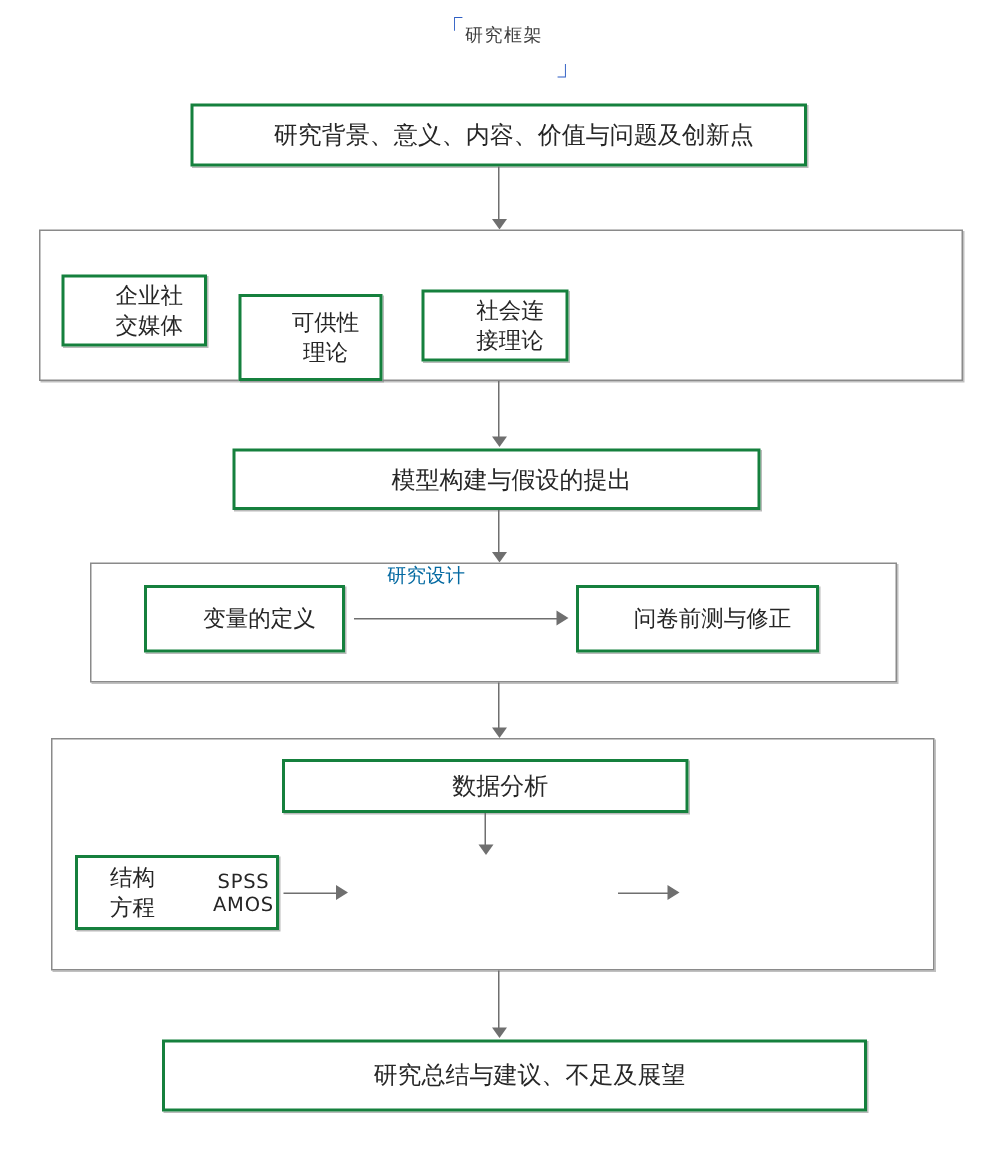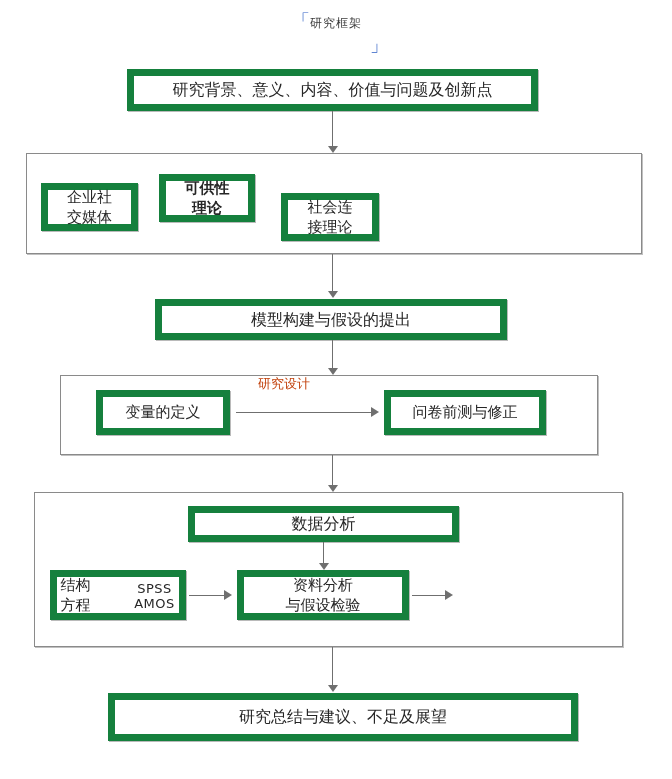--- a/index.html
+++ b/index.html
@@ -46,28 +46,29 @@
     color: #2f5fc4;
     line-height: 1;
   }
   .bracket.open  { left: -2px;  top: 4px; }
   .bracket.close { right: -10px; top: 28px; }
 
   
   .box {
     position: absolute;
     box-sizing: border-box;
-    border: 7px solid #15803d;
+    border: 2px solid #15803d;
     background: #ffffff;
     display: flex;
     align-items: center;
     justify-content: center;
     text-align: center;
     color: #262626;
     box-shadow: 1px 1px 0 rgba(130,130,130,0.55);
+    padding-left: 20px;
   }
   .box .label {
     display: block;
     line-height: 1.35;
     white-space: pre-line;
   }
   .group {
     position: absolute;
     box-sizing: border-box;
     border: 1px solid #8a8a8a;
@@ -98,21 +99,21 @@
     position: absolute;
     width: 0;
     height: 0;
     border-top: 5px solid transparent;
     border-bottom: 5px solid transparent;
     border-left: 8px solid #6f6f6f;
   }
   .edge-label {
     position: absolute;
     font-size: 13px;
-    color: #c2410c;
+    color: #0369a1;
     white-space: nowrap;
   }
 
   
   .fs16 { font-size: 16px; }
   .fs15 { font-size: 15px; }
   .sub-latin {
     display: block;
     font-size: 13px;
     letter-spacing: 0.5px;
@@ -139,21 +140,21 @@
   <div class="vline" style="left:332px; top:111px; height:36px;"></div>
   <div class="arrow-down" style="left:328px; top:146px;"></div>
 
   <div class="group" style="left:26px; top:153px; width:616px; height:101px;">
   </div>
 
   <div class="box fs15" style="left:41px; top:183px; width:97px; height:48px;">
     <span class="label">企业社
 交媒体</span>
   </div>
-  <div class="box fs15" style="left:159px; top:174px; width:96px; height:48px;font-weight:bold;">
+  <div class="box fs15" style="left:159px; top:196px; width:96px; height:58px;">
     <span class="label">可供性
 理论</span>
   </div>
   <div class="box fs15" style="left:281px; top:183px; width:98px; height:48px;margin-top:10px;">
     <span class="label">社会连
 接理论</span>
   </div>
 
   <div class="vline" style="left:332px; top:254px; height:38px;"></div>
   <div class="arrow-down" style="left:328px; top:291px;"></div>
@@ -193,24 +194,20 @@
   <div class="arrow-down" style="left:319px; top:563px;"></div>
 
   <div class="box" style="left:50px; top:570px; width:136px; height:50px; flex-direction:row;gap:36px;">
     <span class="label fs15">结构方程</span>
     <span class="sub-latin">SPSS   AMOS</span>
   </div>
 
   <div class="hline" style="left:189px; top:595px; width:36px;"></div>
   <div class="arrow-right" style="left:224px; top:590px;"></div>
 
-  <div class="box fs15" style="left:237px; top:570px; width:172px; height:50px;">
-    <span class="label">资料分析
-与假设检验</span>
-  </div>
 
   <div class="hline" style="left:412px; top:595px; width:34px;"></div>
   <div class="arrow-right" style="left:445px; top:590px;"></div>
 
 
   <div class="vline" style="left:332px; top:647px; height:39px;"></div>
   <div class="arrow-down" style="left:328px; top:685px;"></div>
 
   <div class="box fs16" style="left:108px; top:693px; width:470px; height:48px;">
     <span class="label">研究总结与建议、不足及展望</span>

